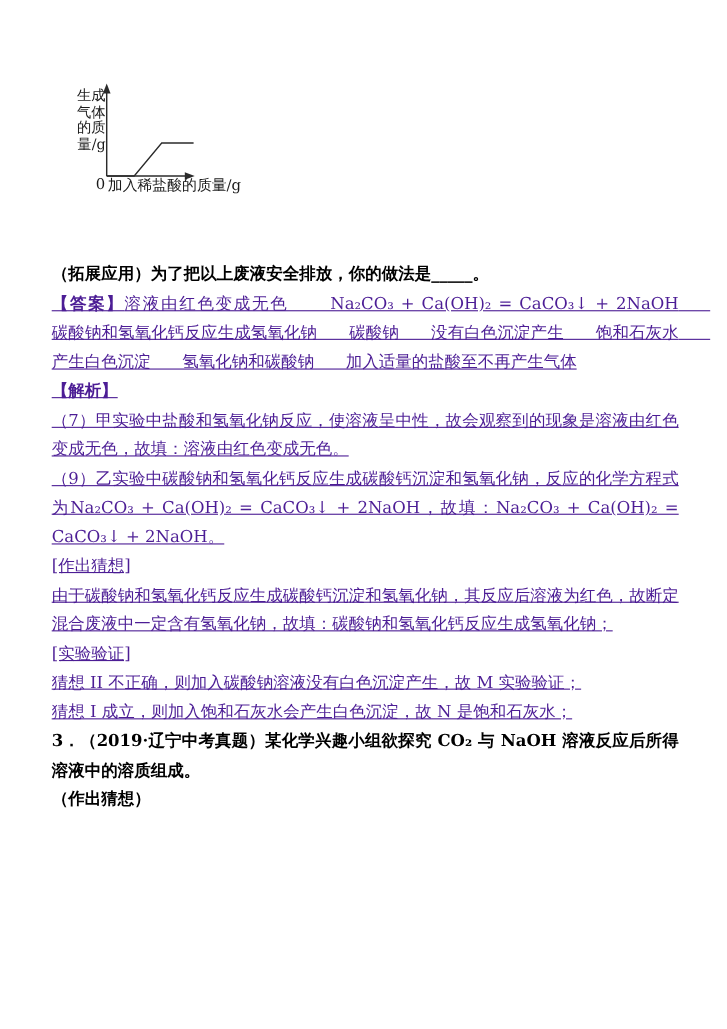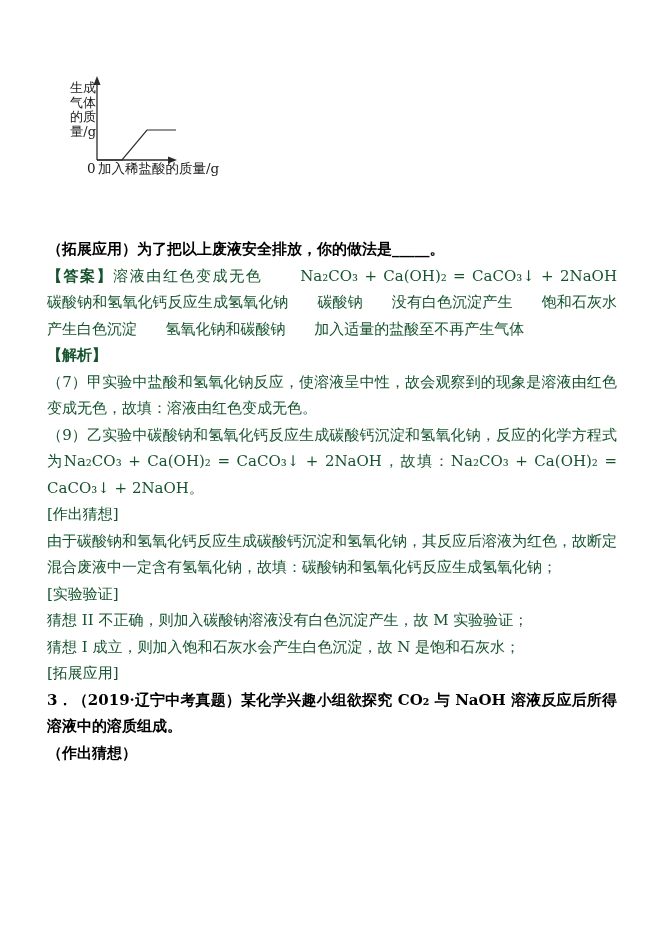--- a/index.html
+++ b/index.html
@@ -13,21 +13,21 @@
     font-size:13px;line-height:14.5px;color:#1a1a1a;white-space:pre-line;text-align:right;
   }
   .chart-svg{position:absolute;left:0;top:0;}
   .chart-origin{position:absolute;left:29px;top:86px;font-size:13.5px;color:#1a1a1a;}
   .chart-xlabel{position:absolute;left:40px;top:86px;font-size:13.5px;color:#1a1a1a;white-space:nowrap;}
   .content{position:absolute;left:47px;top:209px;width:570px;margin-top:27px;}
   p.para{
     margin:0;font-size:15px;line-height:26.5px;text-align:justify;
     word-break:break-word;
   }
-  .red{color:#14532d;}
+  .red{color:#4c1d95;text-decoration:underline;}
   .black{color:#000000;}
   .bold{font-weight:bold;}
   .gaps{white-space:pre-wrap;}
 </style>
 </head>
 <body>
 
 <div class="chart-block">
   <div class="chart-ylabel">生成
 气体
@@ -51,16 +51,15 @@
   <p class="para black bold">（拓展应用）为了把以上废液安全排放，你的做法是_____。</p>
   <p class="para red gaps"><span class="bold">【答案】</span><span>溶液由红色变成无色      Na₂CO₃ + Ca(OH)₂ = CaCO₃↓ + 2NaOH      碳酸钠和氢氧化钙反应生成氢氧化钠      碳酸钠      没有白色沉淀产生      饱和石灰水      产生白色沉淀      氢氧化钠和碳酸钠      加入适量的盐酸至不再产生气体</span></p>
   <p class="para red bold">【解析】</p>
   <p class="para red">（7）甲实验中盐酸和氢氧化钠反应，使溶液呈中性，故会观察到的现象是溶液由红色变成无色，故填：溶液由红色变成无色。</p>
   <p class="para red">（9）乙实验中碳酸钠和氢氧化钙反应生成碳酸钙沉淀和氢氧化钠，反应的化学方程式为Na₂CO₃ + Ca(OH)₂ = CaCO₃↓ + 2NaOH，故填：Na₂CO₃ + Ca(OH)₂ = CaCO₃↓ + 2NaOH。</p>
   <p class="para red">[作出猜想]</p>
   <p class="para red">由于碳酸钠和氢氧化钙反应生成碳酸钙沉淀和氢氧化钠，其反应后溶液为红色，故断定混合废液中一定含有氢氧化钠，故填：碳酸钠和氢氧化钙反应生成氢氧化钠；</p>
   <p class="para red">[实验验证]</p>
   <p class="para red">猜想 II 不正确，则加入碳酸钠溶液没有白色沉淀产生，故 M 实验验证；</p>
   <p class="para red">猜想 I 成立，则加入饱和石灰水会产生白色沉淀，故 N 是饱和石灰水；</p>
-  <p class="para red">[拓展应用]</p>
   <p class="para black bold">3．（2019·辽宁中考真题）某化学兴趣小组欲探究 CO₂ 与 NaOH 溶液反应后所得溶液中的溶质组成。</p>
   <p class="para black bold">（作出猜想）</p>
 </div>
 
 </body></html>

